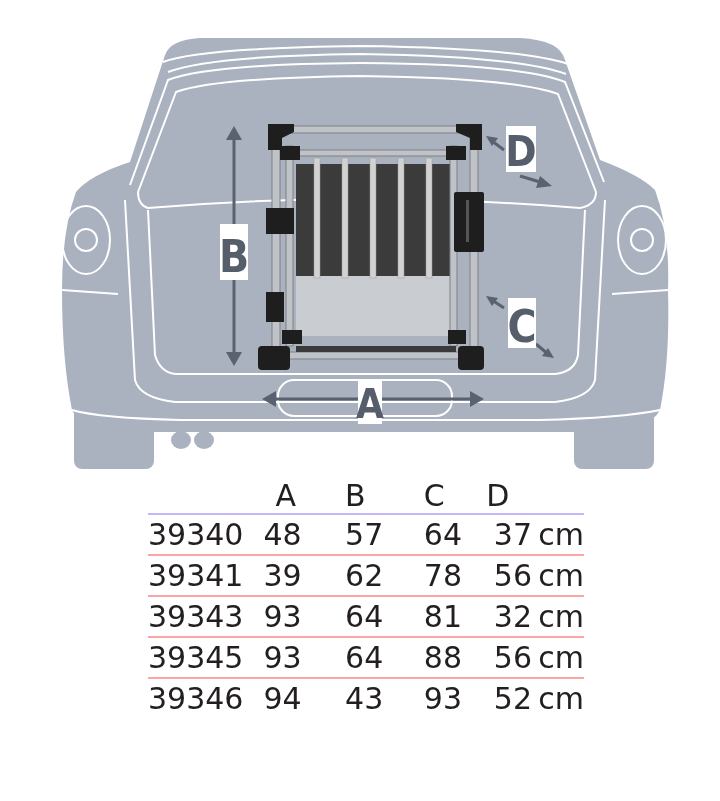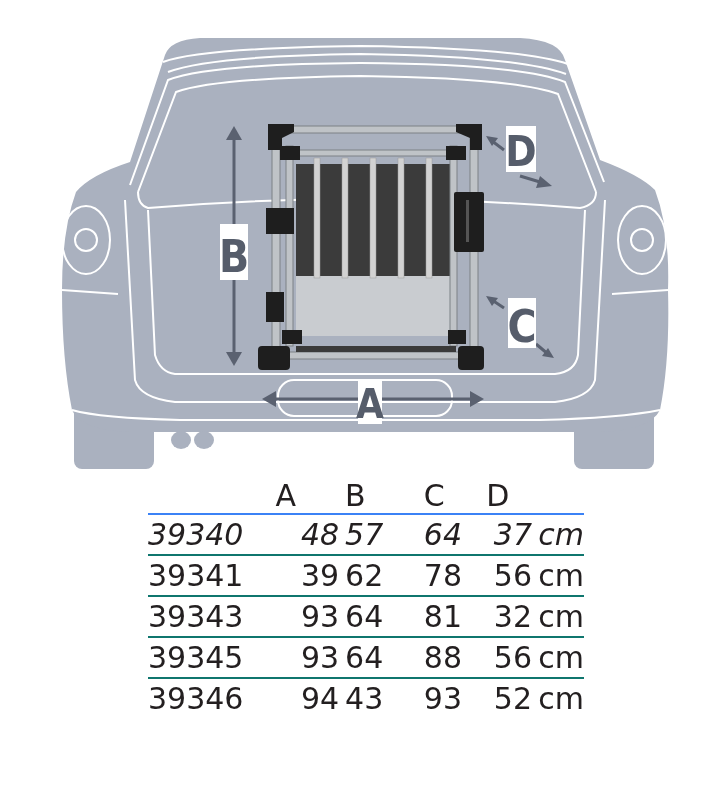--- a/index.html
+++ b/index.html
@@ -1,24 +1,24 @@
 <!DOCTYPE html>
 <html><head>
   <meta charset="utf-8">
   <style>
     html, body { margin:0; padding:0; background:#ffffff; }
     body { width:720px; height:801px; position:relative; overflow:hidden; font-family:"DejaVu Sans", sans-serif; }
     #diagram { position:absolute; left:0; top:0; width:720px; height:480px; }
     .lbl { font-family:"DejaVu Sans Condensed","DejaVu Sans", sans-serif; font-weight:bold; fill:#565d6b; }
     #spec-table { position:absolute; left:148px; top:478px; width:436px; border-collapse:collapse; color:#231f20; font-size:30px; }
     #spec-table th { font-weight:normal; height:34px; padding:0; text-align:left; vertical-align:bottom; }
-    #spec-table td { height:39px; padding:0; border-top:2px solid #0f766e; white-space:nowrap; }
-    #spec-table tr.first td { border-top:2px solid #3b82f6;font-style:italic; }
+    #spec-table td { height:39px; padding:0; border-top:2px solid #fca5a5; white-space:nowrap; }
+    #spec-table tr.first td { border-top:2px solid #c4b5fd; }
     .c-art { width:120px; text-align:left; padding-left:2px; }
-    .c-a { width:72px; text-align:right; }
+    .c-a { width:72px; text-align:left; }
     .c-b { width:78px; text-align:left; }
     .c-c { width:68px; text-align:left; }
     .c-d { width:98px; text-align:left; }
     .cell-d-wrap { text-align:right; }
     .cell-d-wrap span.v { display:inline-block; width:44px; text-align:right; }
     .cell-d-wrap span.u { display:inline-block; width:52px; text-align:right; }
   </style>
 </head>
 <body>
 

